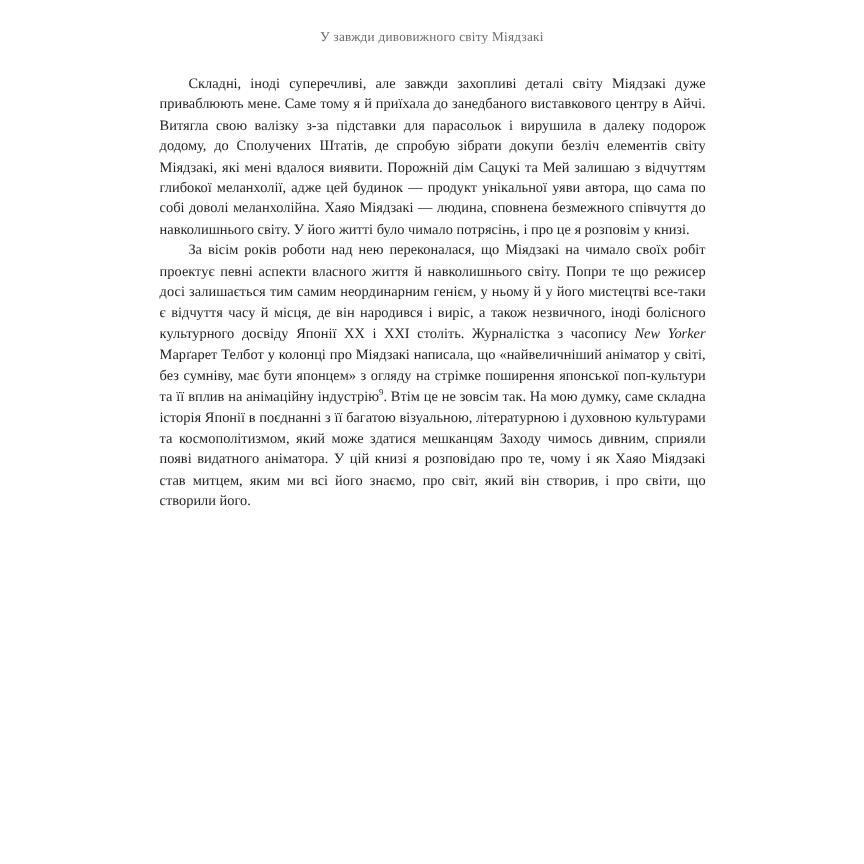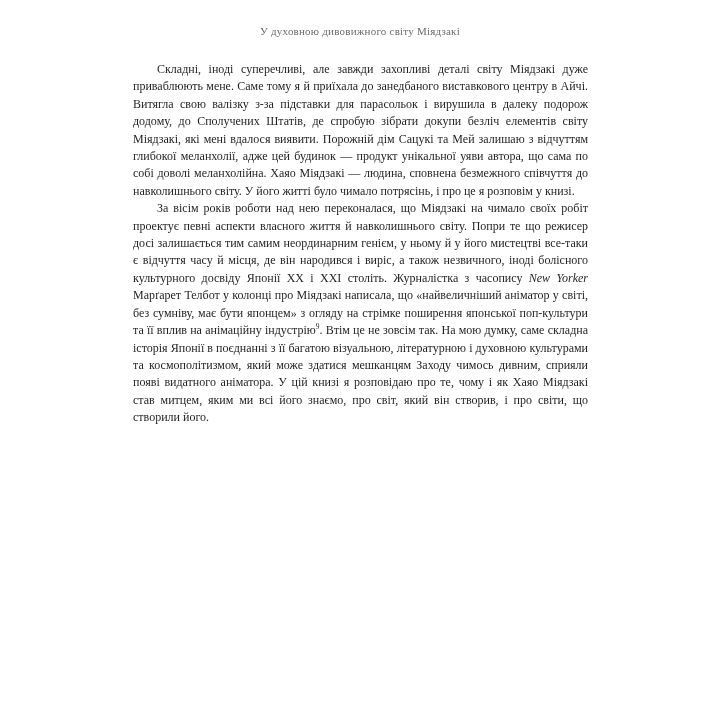--- a/index.html
+++ b/index.html
@@ -51,18 +51,18 @@
   .para sup {
     font-size: 0.62em;
     line-height: 0;
     vertical-align: super;
   }
 </style>
 </head>
 <body>
 
 <div class="page">
-  <div class="running-header">У духовною дивовижного світу Міядзакі</div>
+  <div class="running-header">У завжди дивовижного світу Міядзакі</div>
   <div class="text-block">
       <p class="para"><span>Складні, іноді суперечливі, але завжди захопливі деталі світу Міядзакі дуже приваблюють мене. Саме тому я й приїхала до занедбаного виставкового центру в Айчі. Витягла свою валізку з-за підставки для парасольок і вирушила в далеку подорож додому, до Сполучених Штатів, де спробую зібрати докупи безліч елементів світу Міядзакі, які мені вдалося виявити. Порожній дім Сацукі та Мей залишаю з відчуттям глибокої меланхолії, адже цей будинок — продукт унікальної уяви автора, що сама по собі доволі меланхолійна. Хаяо Міядзакі — людина, сповнена безмежного співчуття до навколишнього світу. У його житті було чимало потрясінь, і про це я розповім у книзі.</span></p>
       <p class="para"><span>За вісім років роботи над нею переконалася, що Міядзакі на чимало своїх робіт проектує певні аспекти власного життя й навколишнього світу. Попри те що режисер досі залишається тим самим неординарним генієм, у ньому й у його мистецтві все-таки є відчуття часу й місця, де він народився і виріс, а також незвичного, іноді болісного культурного досвіду Японії XX і XXI століть. Журналістка з часопису </span><i>New Yorker</i><span> Марґарет Телбот у колонці про Міядзакі написала, що «найвеличніший аніматор у світі, без сумніву, має бути японцем» з огляду на стрімке поширення японської поп-культури та її вплив на анімаційну індустрію</span><sup>9</sup><span>. Втім це не зовсім так. На мою думку, саме складна історія Японії в поєднанні з її багатою візуальною, літературною і духовною культурами та космополітизмом, який може здатися мешканцям Заходу чимось дивним, сприяли появі видатного аніматора. У цій книзі я розповідаю про те, чому і як Хаяо Міядзакі став митцем, яким ми всі його знаємо, про світ, який він створив, і про світи, що створили його.</span></p>
     </div>
 </div>
 
 </body></html>

